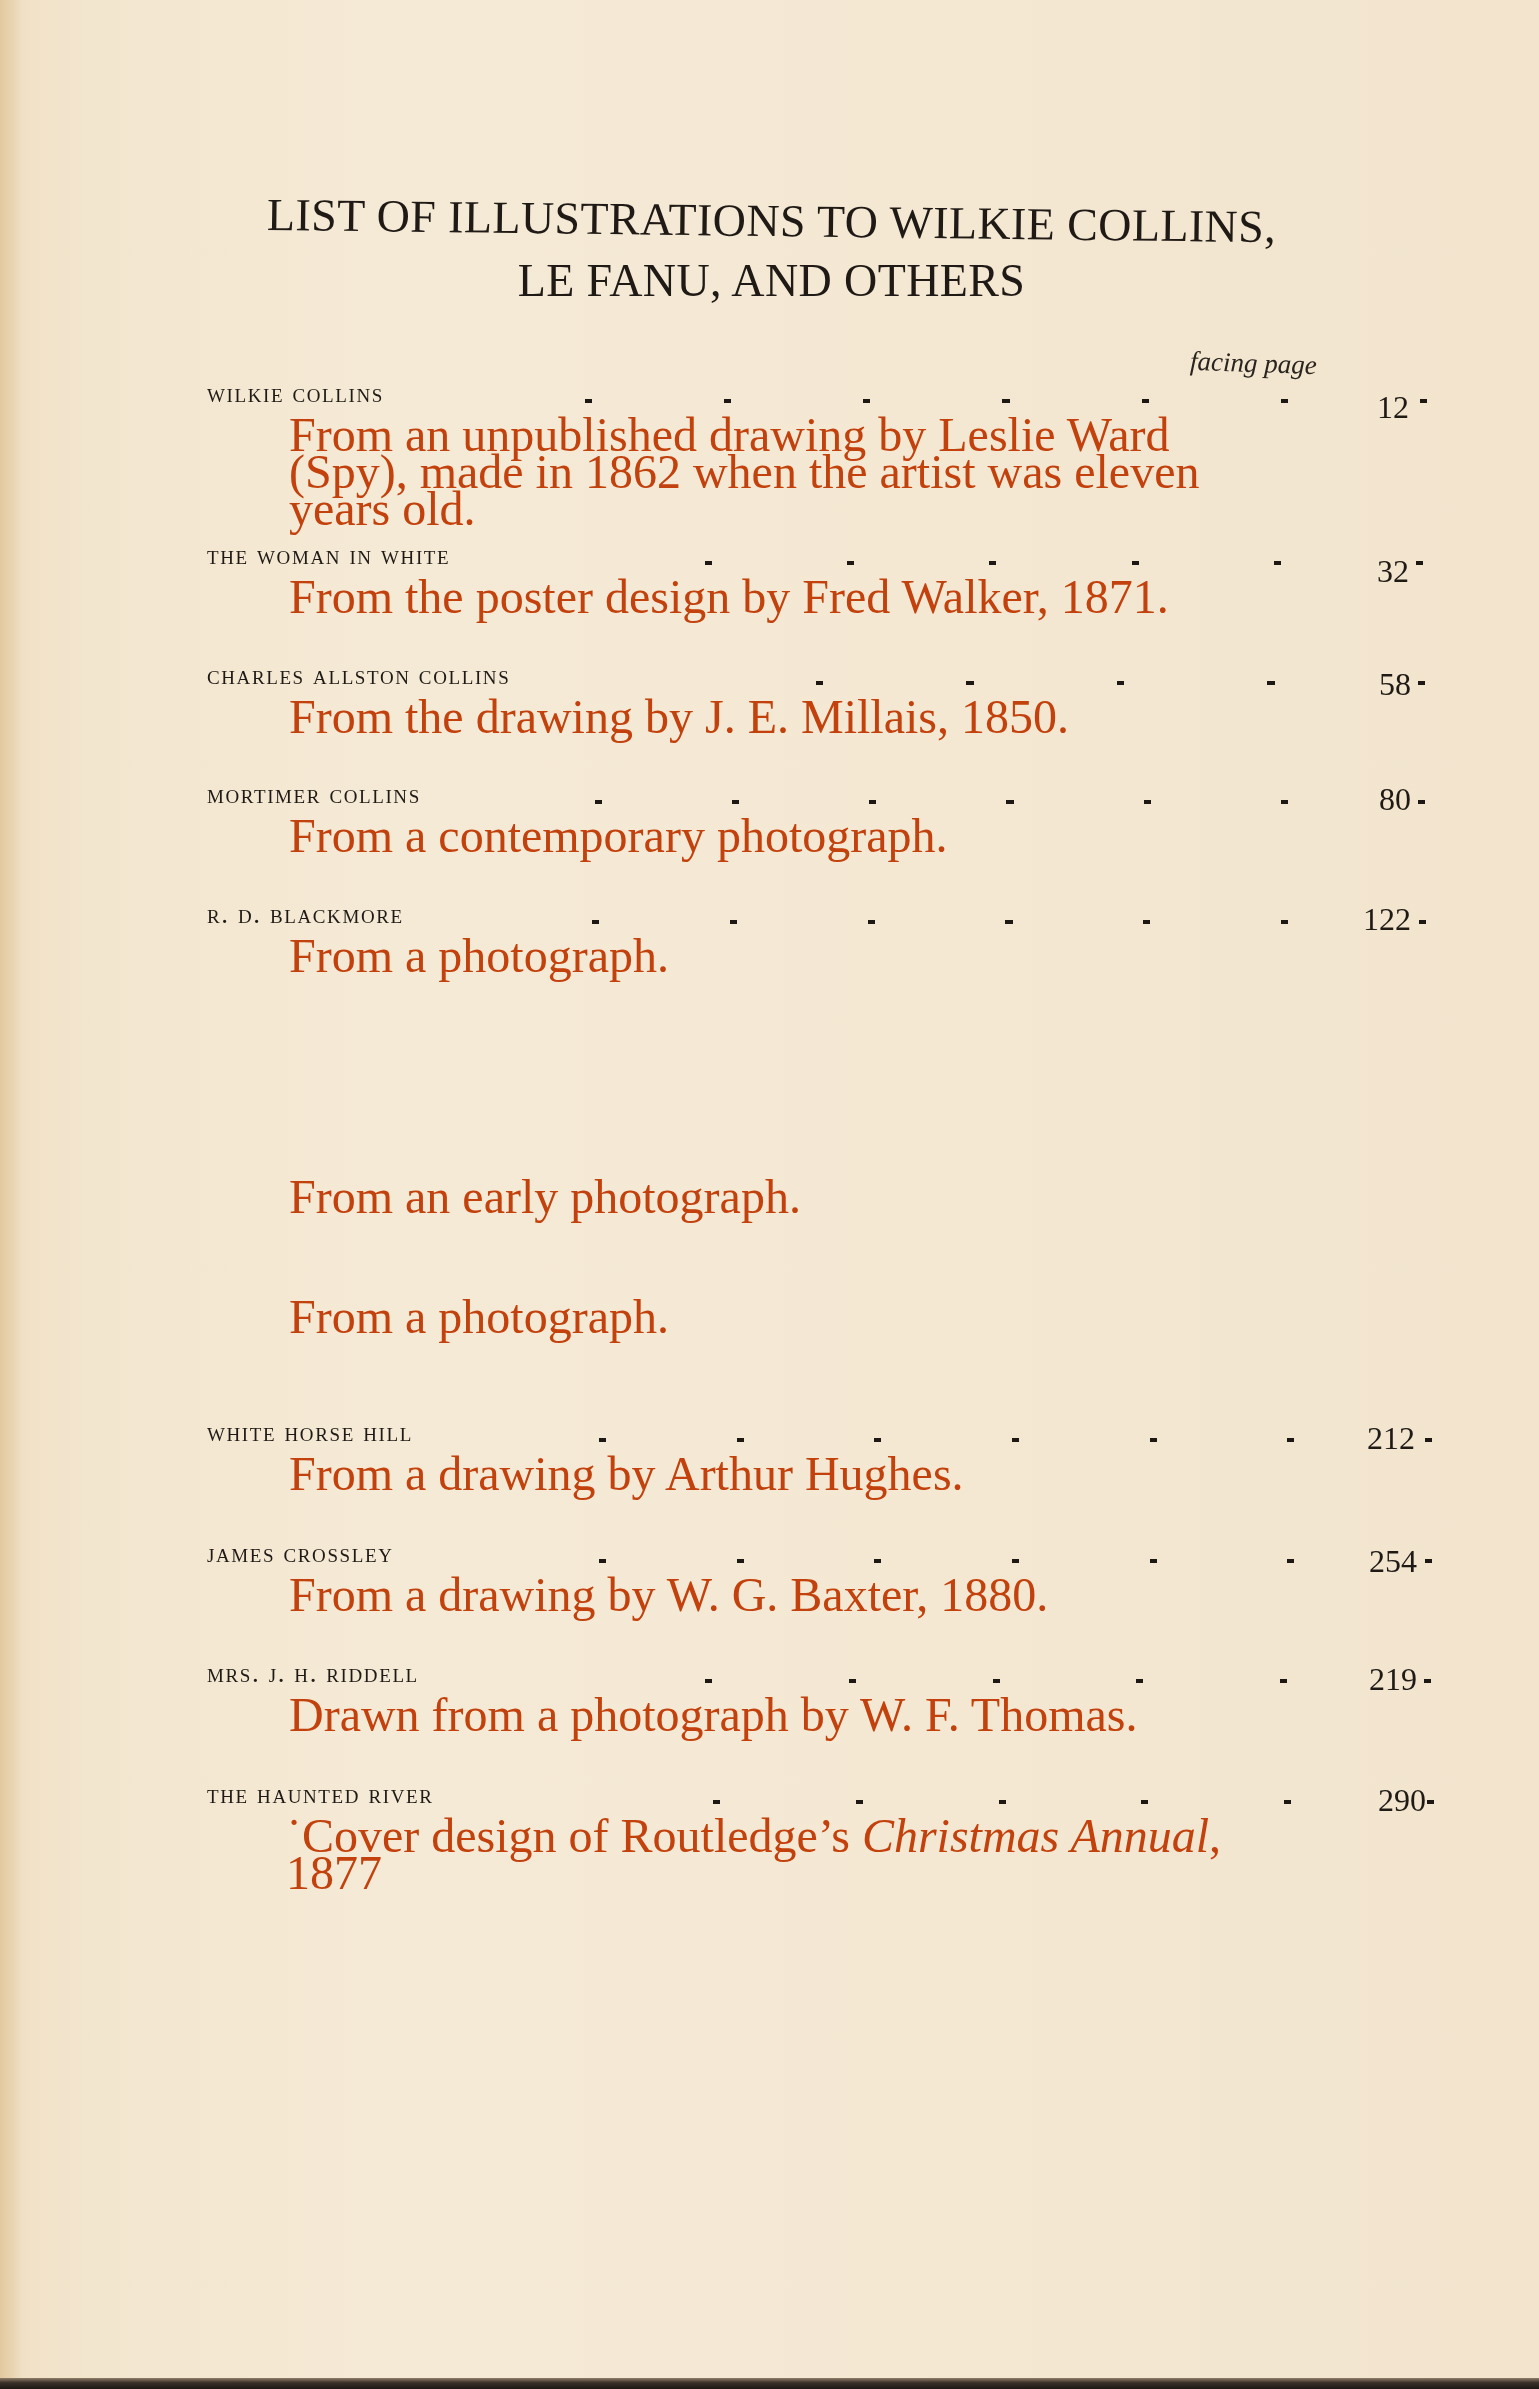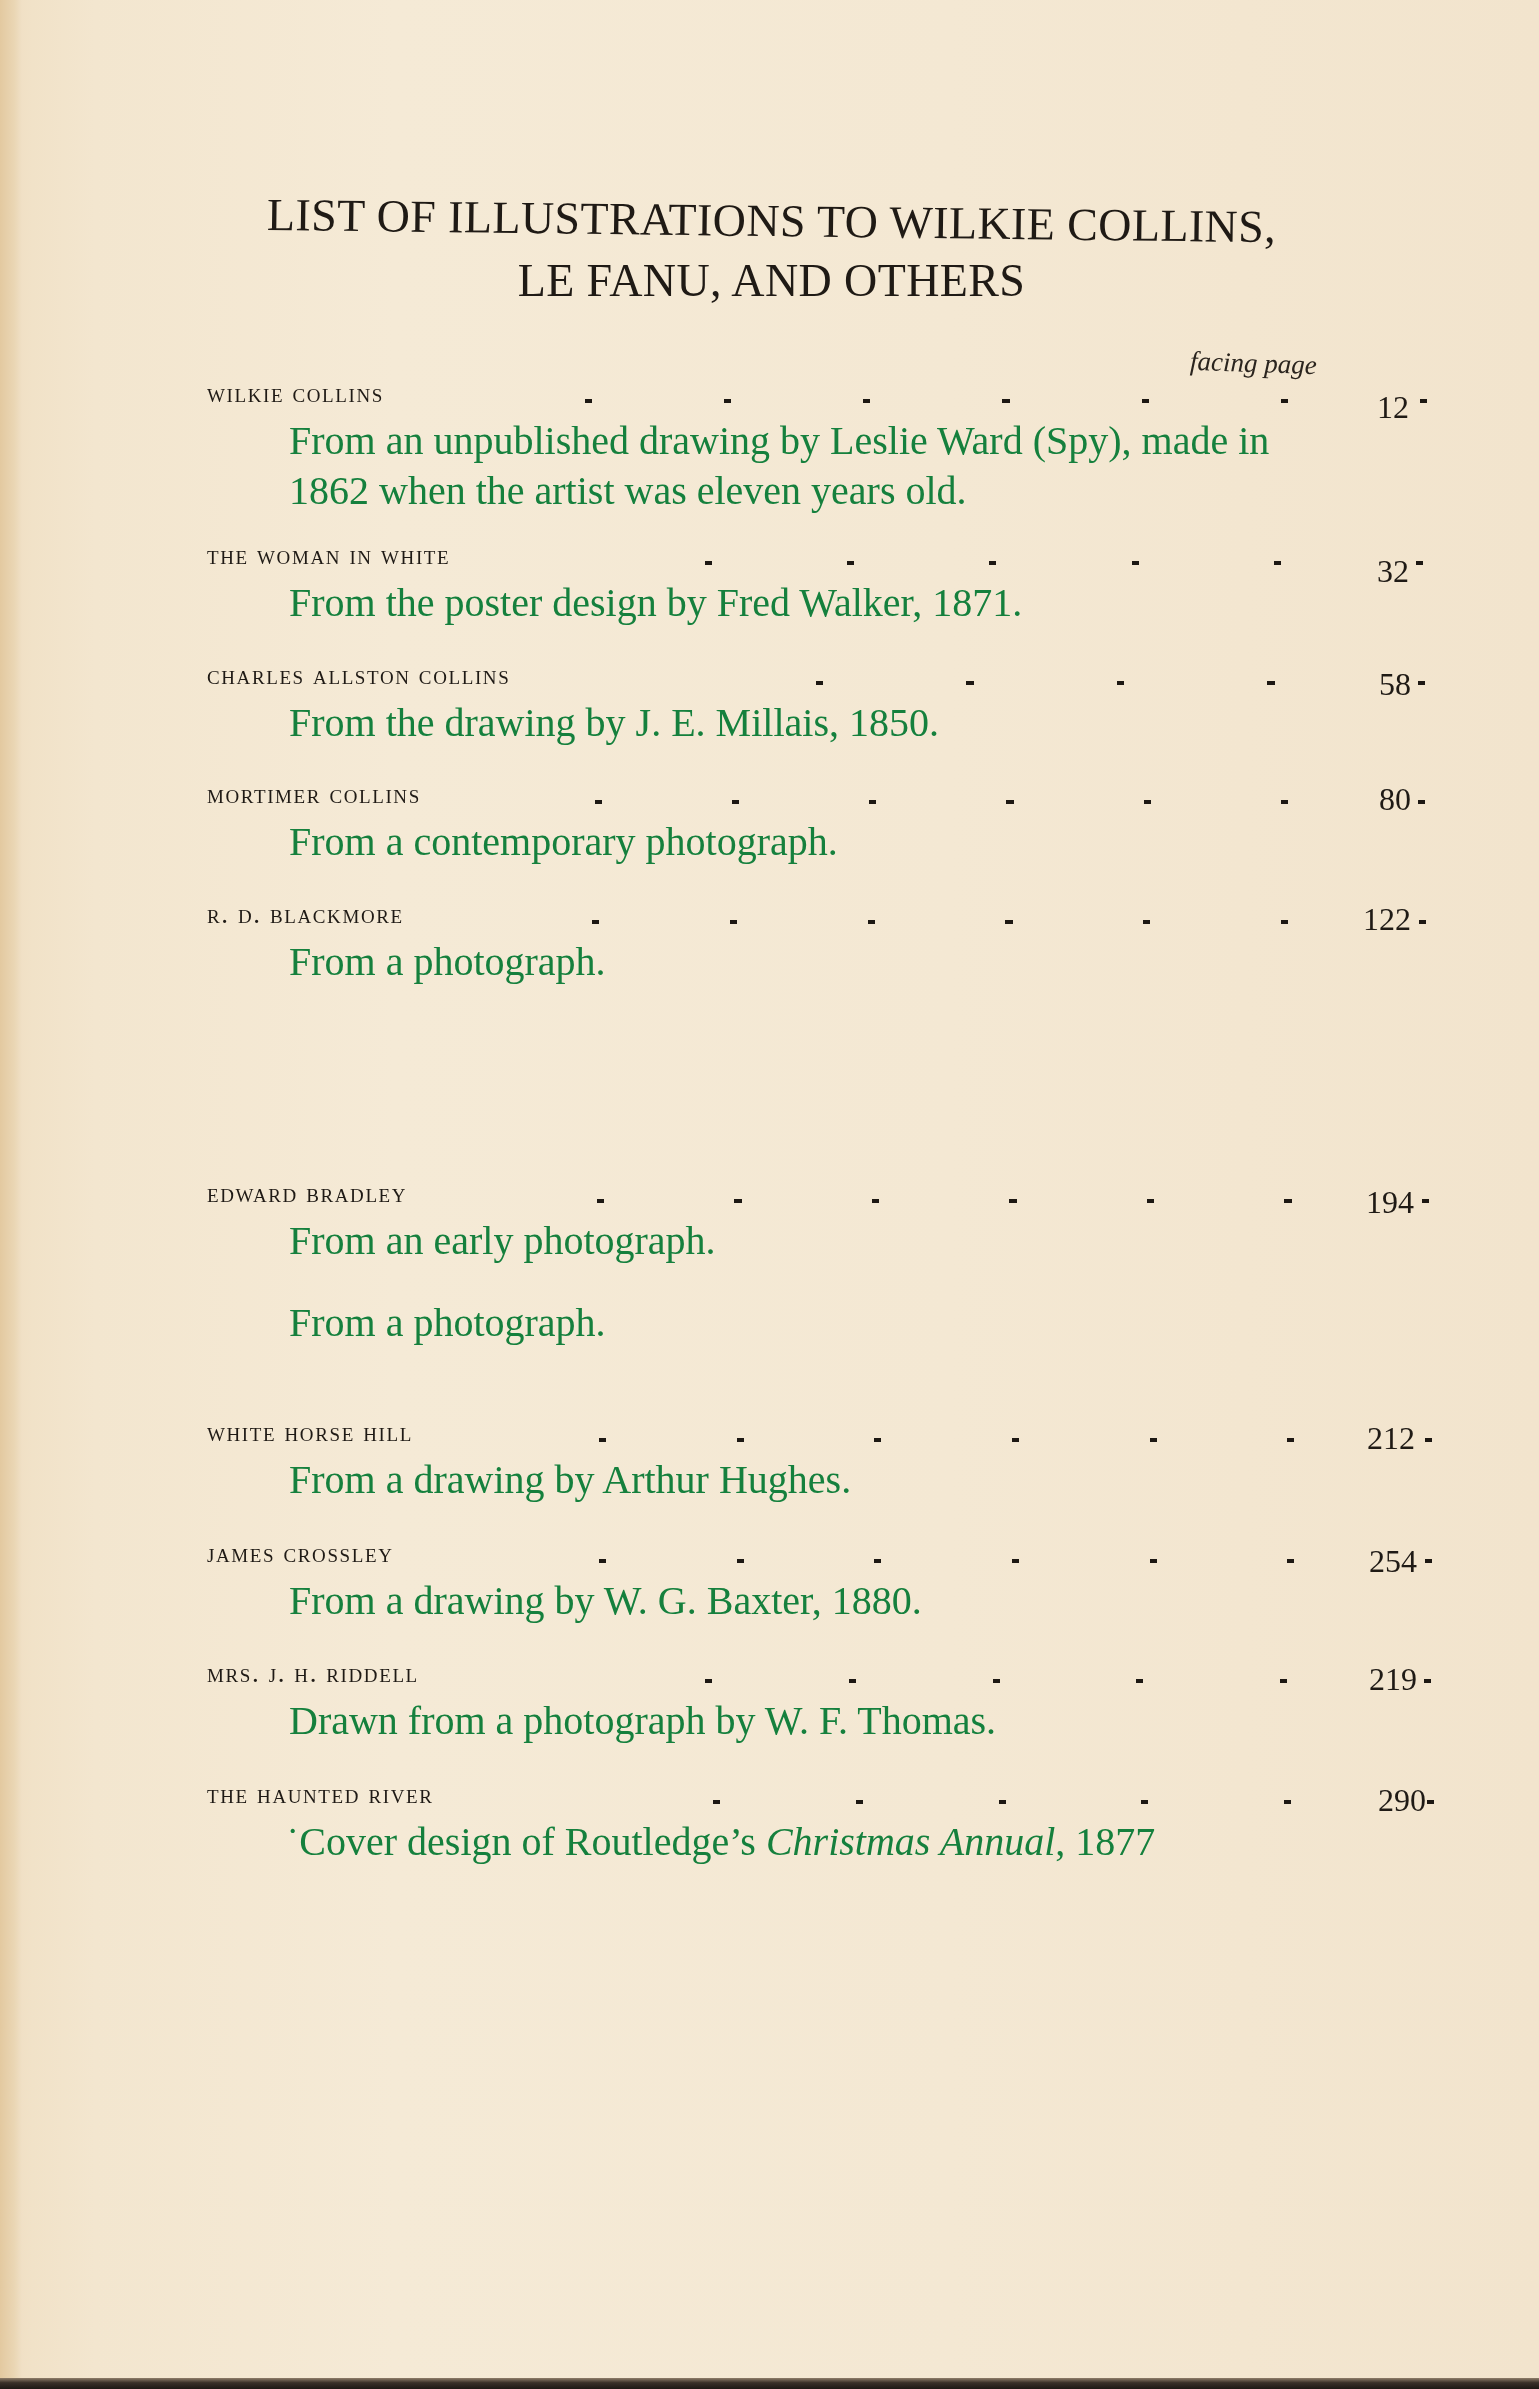--- a/index.html
+++ b/index.html
@@ -88,23 +88,23 @@
     .pagenum {
       position: absolute;
       top: 4.7px;
       font-size: 32px;
       color: #1f1a15;
       text-align: right;
       width: 71px;
     }
     .desc {
       margin-left: 82px;
-      font-size: 40px;
-      line-height: 50px;
-      color: #15803d;
+      font-size: 48px;
+      line-height: 37px;
+      color: #c2410c;
       width: 981px;
     }
     .desc .ital { font-style: italic; }
   </style>
 </head>
 <body>
 
 <div class="gutter"></div>
 
 <div class="page">
@@ -193,33 +193,20 @@
         </div>
       <span class="pagenum" style="left:1133px; top:1.6px;">122</span>
     </div>
     <div class="desc">From a photograph.</div>
   </div>
 
   <div class="entry" style="top:1018px;">
   </div>
 
   <div class="entry" style="top:1178px;">
-    <div class="heading-row">
-      <span class="heading">Edward Bradley</span>
-      <div class="leaders" style="left:390px; width:832px;">
-          <span></span>
-          <span></span>
-          <span></span>
-          <span></span>
-          <span></span>
-          <span></span>
-          <span></span>
-        </div>
-      <span class="pagenum" style="left:1136px; top:6.3px;">194</span>
-    </div>
     <div class="desc">From an early photograph.</div>
   </div>
 
   <div class="entry" style="top:1298px;">
     <div class="desc">From a photograph.</div>
   </div>
 
   <div class="entry" style="top:1417px;">
     <div class="heading-row">
       <span class="heading">White Horse Hill</span>

